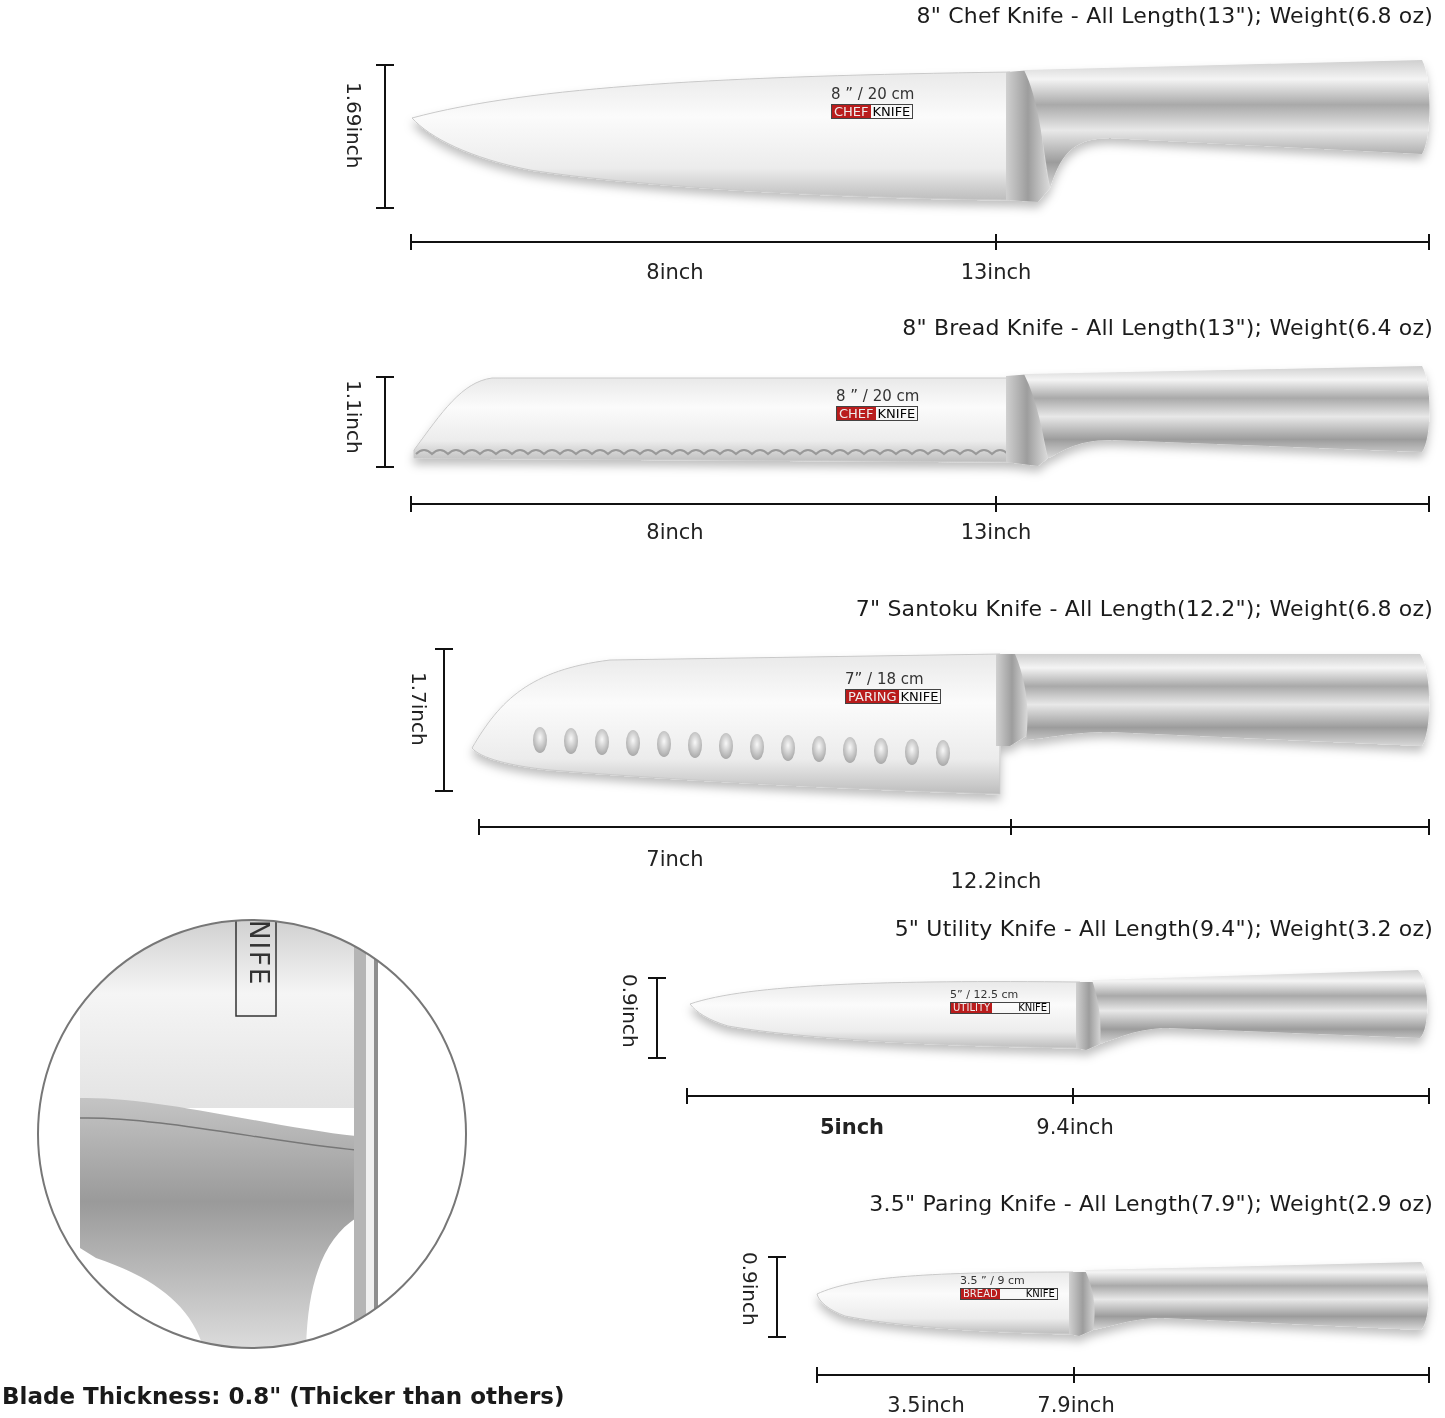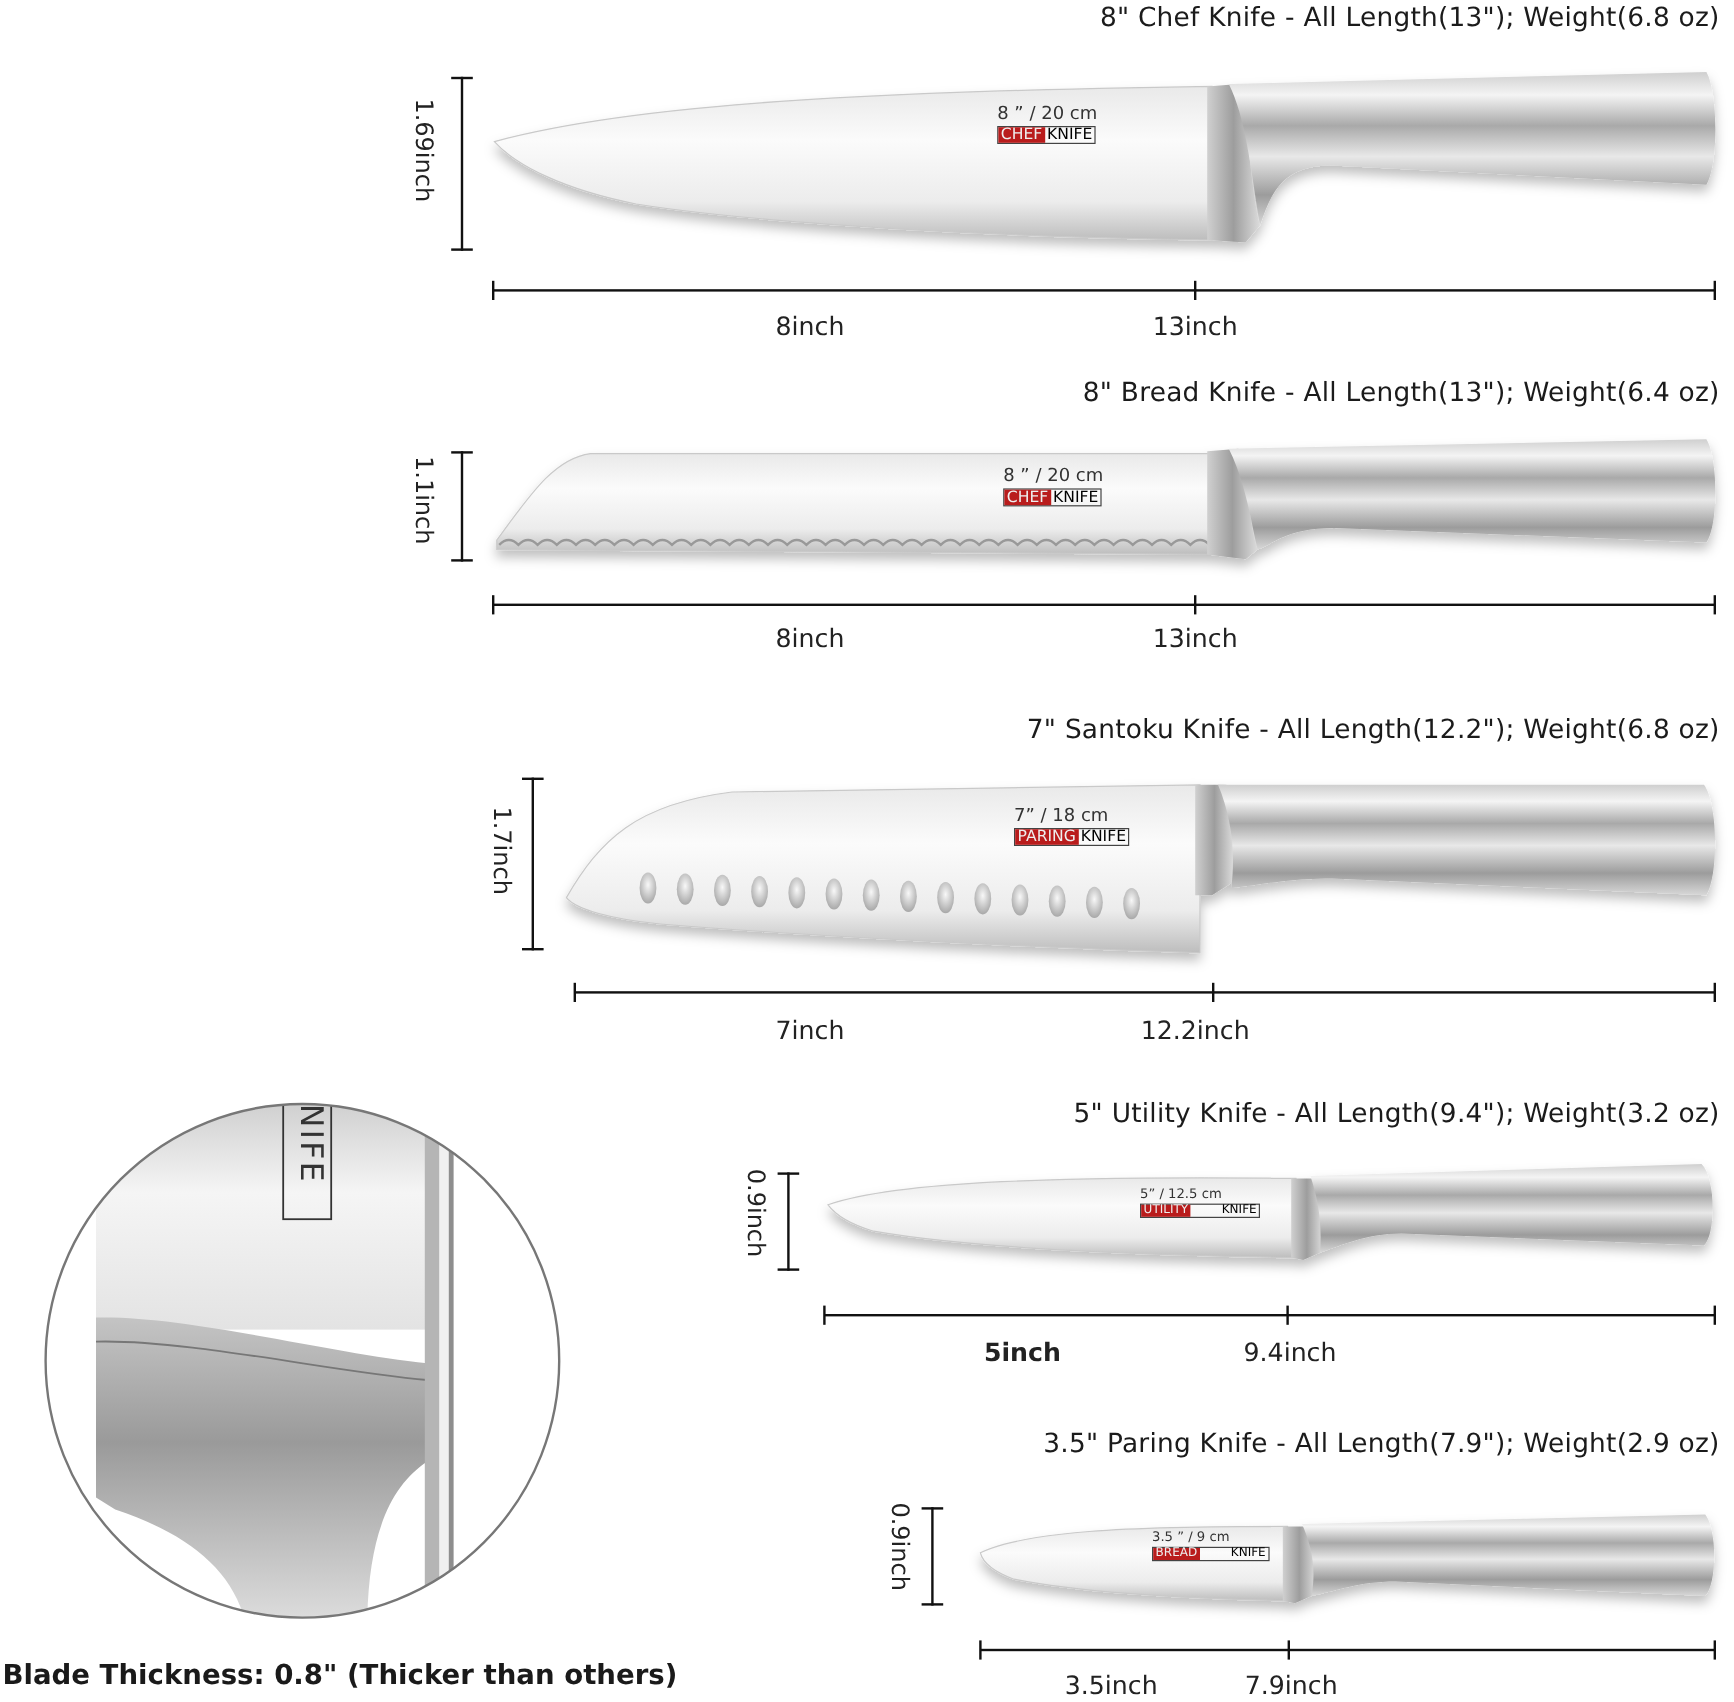--- a/index.html
+++ b/index.html
@@ -160,21 +160,21 @@
     <span class="badge">
         <span class="dark">PARING</span>
         <span class="light">KNIFE</span>
       </span>
   </div>
   <div class="hline" style="left:479px;top:826px;width:951px;"></div>
   <div class="vtick" style="left:478px;top:819px;height:16px;"></div>
   <div class="vtick" style="left:1010px;top:819px;height:16px;"></div>
   <div class="vtick" style="left:1428px;top:819px;height:16px;"></div>
   <div class="dimtxt" style="left:675px;top:847px;">7inch</div>
-  <div class="dimtxt" style="left:996px;top:847px;">12.2inch</div>
+  <div class="dimtxt" style="left:996px;top:869px;">12.2inch</div>
 </div>
 
 <div>
   <div class="title" style="top:916px;">5" Utility Knife - All Length(9.4"); Weight(3.2 oz)</div>
   <div class="vtick" style="left:656px;top:977px;height:82px;"></div>
   <div class="htick" style="left:648px;top:977px;width:18px;"></div>
   <div class="htick" style="left:648px;top:1057px;width:18px;"></div>
   <div class="vlabel" style="left:642px;top:974px;">0.9inch</div>
   <svg style="left:688px;top:968px;" width="745" height="90">
     <g filter="url(#shadow)">

